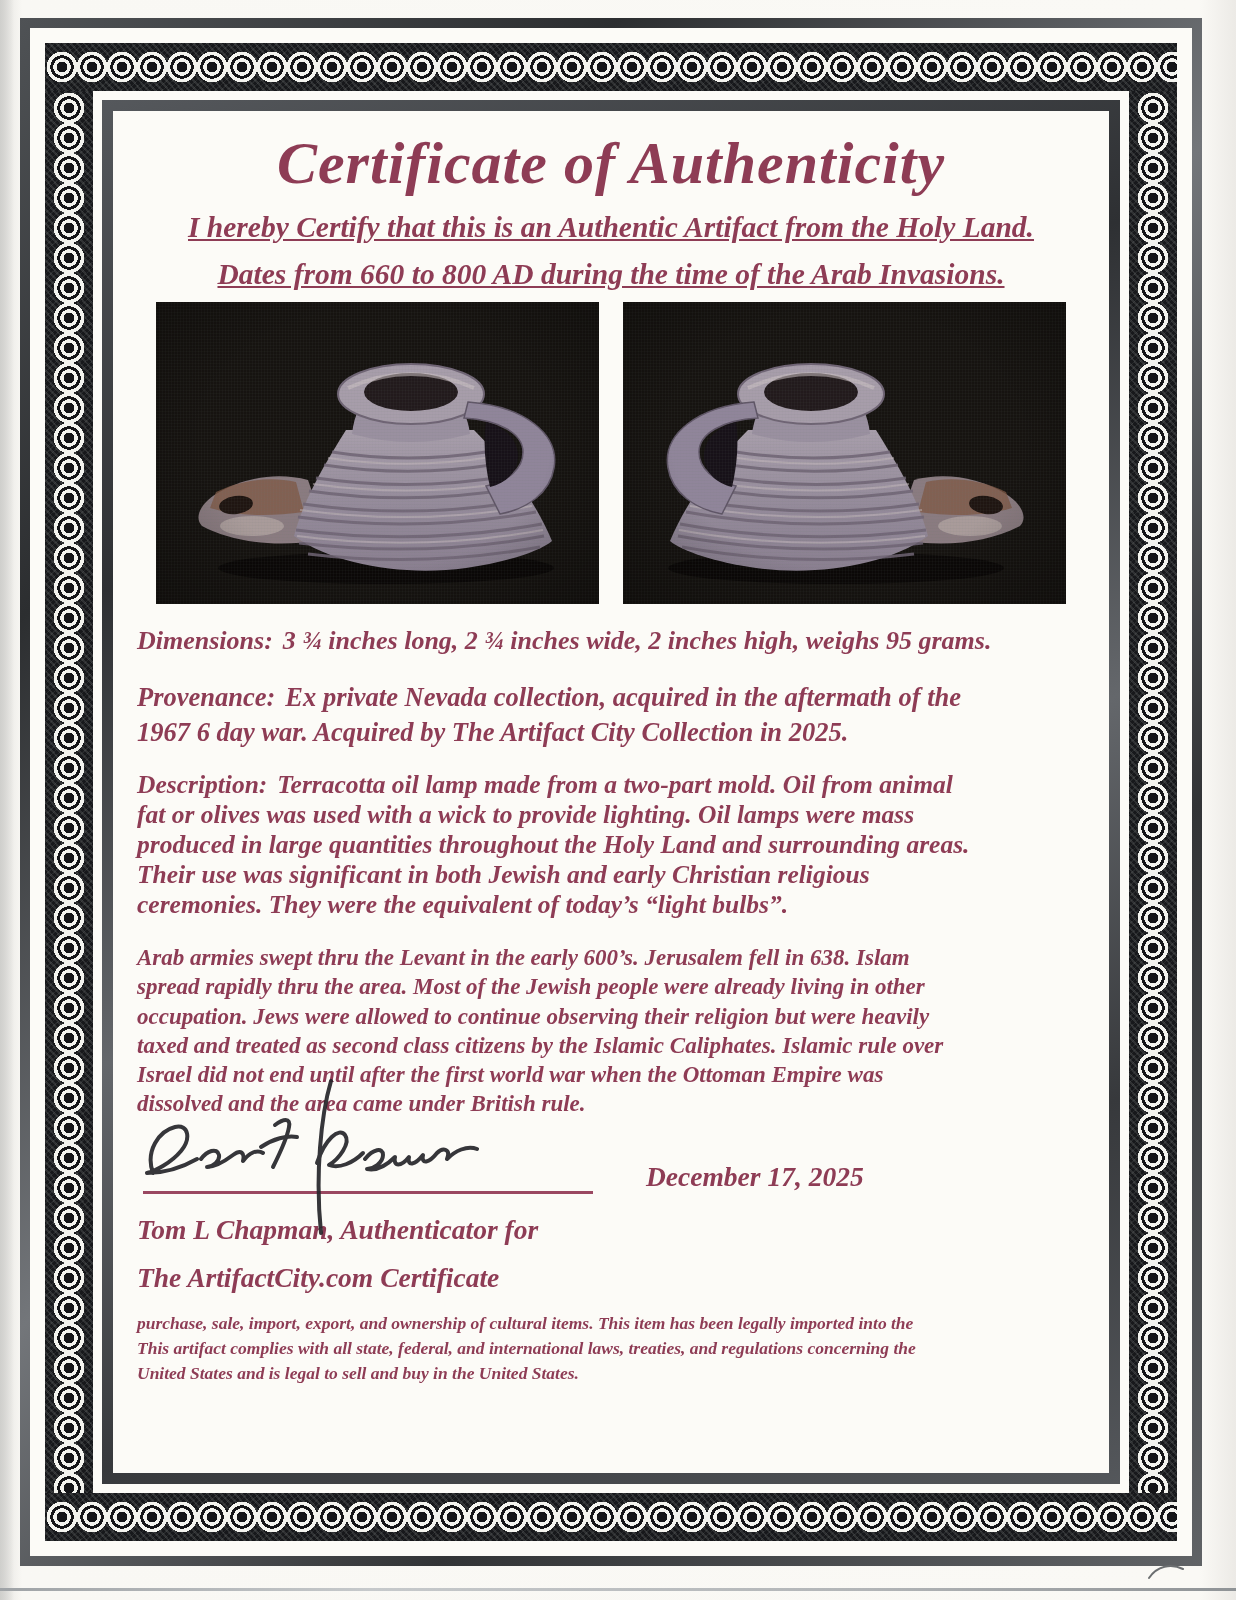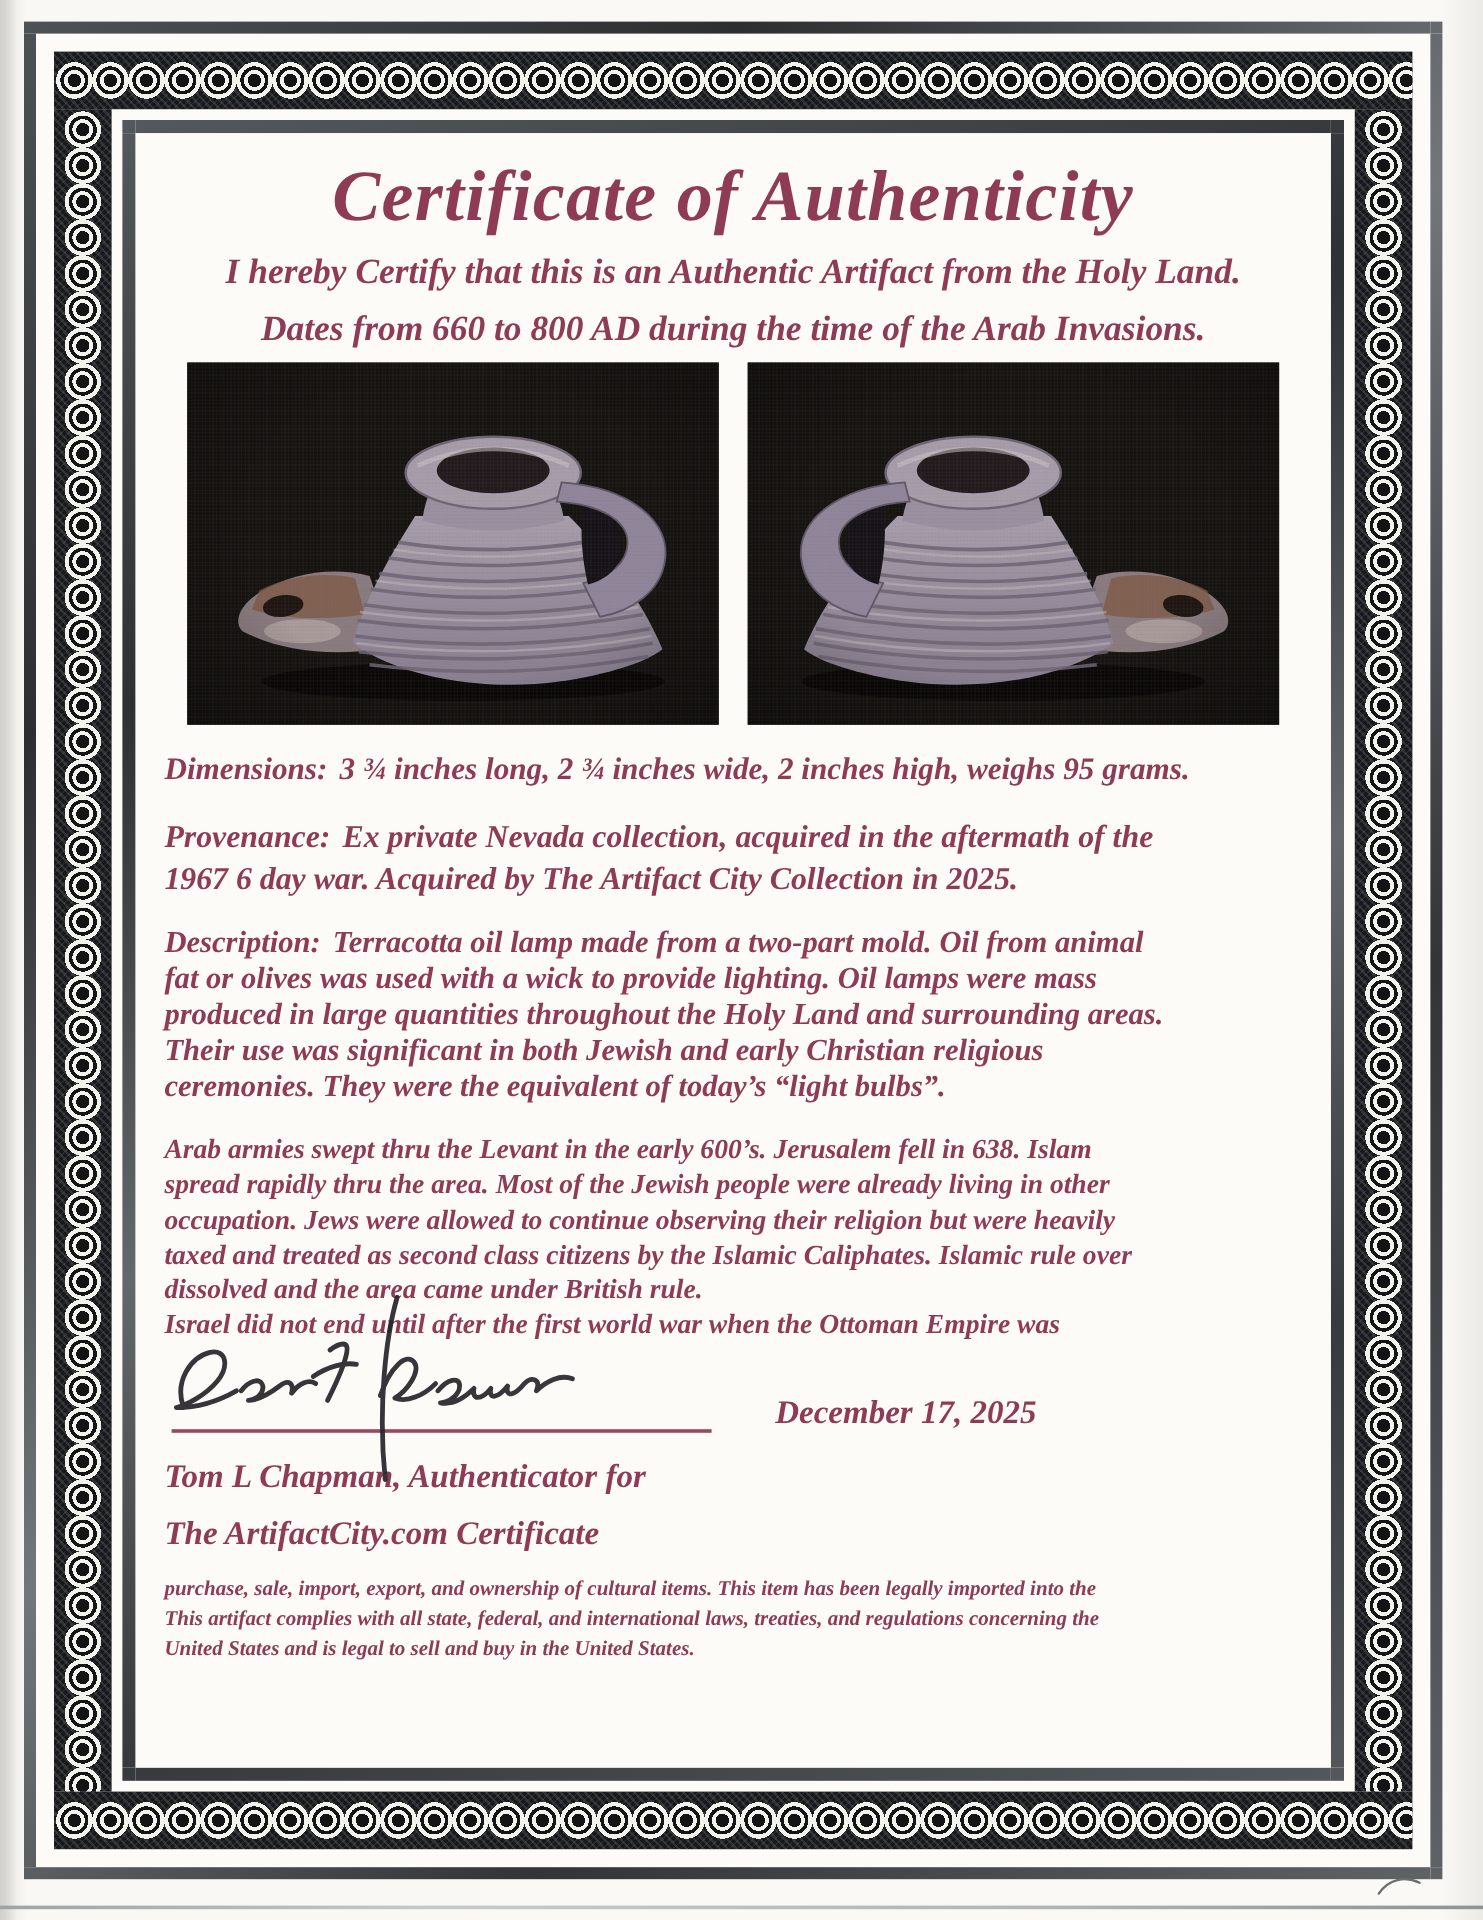--- a/index.html
+++ b/index.html
@@ -33,21 +33,21 @@
       #141417 0 5.5px, #f3f3ee 5.5px 8.7px, #151518 8.7px 11.7px, #f3f3ee 11.7px 15.2px, transparent 15.2px);}
   .band-top .motif,.band-bottom .motif{margin-right:-4px;}
   .band-left .motif,.band-right .motif{margin-bottom:-4px;}
   .frame-inner{position:absolute;inset:82px;border:11px solid transparent;
     border-image:linear-gradient(160deg,#55585c,#2e3033 28%,#64676b 55%,#37393c 78%,#54575b) 11;}
 
   
   .content{position:absolute;inset:93px;background:#fcfbf7;padding:16px 24px 0;box-sizing:border-box;overflow:hidden;
     color:var(--ink,#8e3c55);font-style:italic;font-weight:700;}
   .title{font-size:60px;line-height:72px;margin:0;text-align:center;letter-spacing:1px;white-space:nowrap;}
-  .sub{font-size:29.5px;line-height:37px;margin:10px 0 0;text-align:center;white-space:nowrap;}
+  .sub{font-size:29.5px;line-height:37px;margin:10px 0 0;text-align:center;white-space:nowrap;text-decoration:underline;}
   .sub2{text-align:center;}
 
   .photos{margin-top:9px;display:flex;justify-content:center;gap:24px;}
   .photo{position:relative;width:443px;height:302px;background:#161310;overflow:hidden;}
   .photo::after{content:"";position:absolute;inset:0;
     background:
       radial-gradient(ellipse at 50% 46%, rgba(0,0,0,0) 55%, rgba(0,0,0,.28)),
       repeating-linear-gradient(0deg, rgba(96,116,92,.06) 0 1px, transparent 1px 3px),
       repeating-linear-gradient(90deg, rgba(126,126,146,.05) 0 1px, transparent 1px 3px);}
   .photo svg{display:block;width:100%;height:100%;}
@@ -379,22 +379,22 @@
             <div>Their use was significant in both Jewish and early Christian religious</div>
             <div>ceremonies. They were the equivalent of today’s “light bulbs”.</div>
           </div>
       </div>
 
       <div class="para hist lines">
           <div>Arab armies swept thru the Levant in the early 600’s. Jerusalem fell in 638. Islam</div>
           <div>spread rapidly thru the area. Most of the Jewish people were already living in other</div>
           <div>occupation. Jews were allowed to continue observing their religion but were heavily</div>
           <div>taxed and treated as second class citizens by the Islamic Caliphates. Islamic rule over</div>
+          <div>Israel did not end until after the first world war when the Ottoman Empire was</div>
           <div>dissolved and the area came under British rule.</div>
-          <div>Israel did not end until after the first world war when the Ottoman Empire was</div>
         </div>
 
       <div class="sig-row">
         <div class="sig-line">
           <svg class="sig-svg" viewBox="0 0 480 200" aria-label="Tom L Chapman">
             <g stroke="#26262b" stroke-width="4" fill="none" stroke-linecap="round" stroke-linejoin="round" opacity=".92">
               <path d="M28,118 C20,96 34,76 50,72 C64,69 66,84 56,96 C46,108 30,116 22,118 C40,118 58,112 72,104"></path>
               <path d="M76,104 C82,96 92,92 94,100 C95,106 88,112 82,112 C90,112 100,106 108,100 C116,94 120,98 118,106 C124,98 132,94 138,98"></path>
               <path d="M150,70 C158,64 166,62 164,72 C162,84 154,100 148,112"></path>
               <path d="M136,92 C148,84 162,80 172,82"></path>

